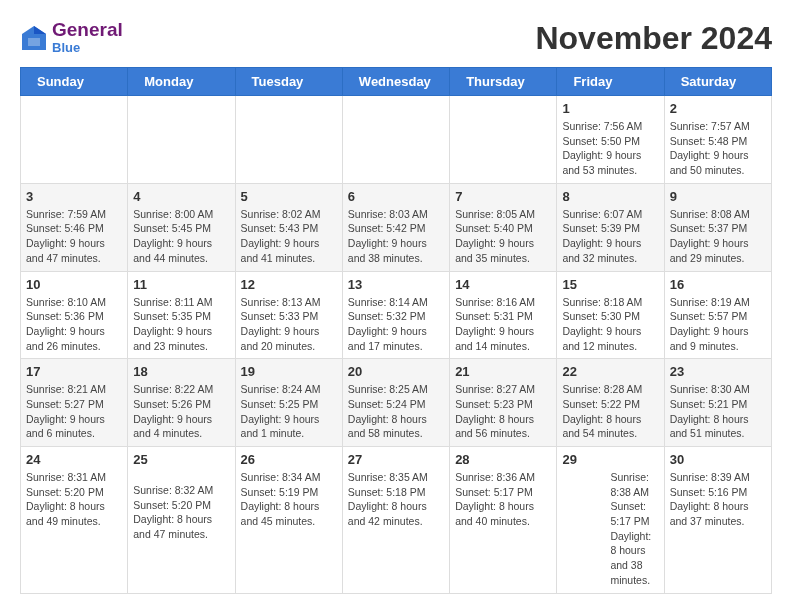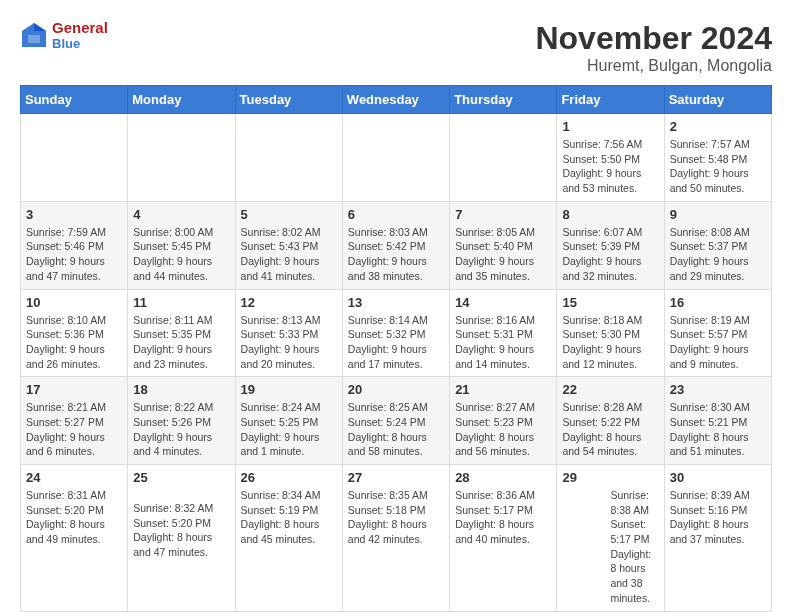--- a/index.html
+++ b/index.html
@@ -40,21 +40,21 @@
     table {
       width: 100%;
       border-collapse: collapse;
       table-layout: fixed;
     }
     thead tr th {
       background-color: #3a7bd5;
       color: #fff;
       font-size: 13px;
       font-weight: bold;
-      padding: 6px 4px;
+      padding: 6px 16px;
       text-align: left;
       border: 1px solid #2c6ec4;
     }
     tbody tr {
       background: #fff;
     }
     tbody tr:nth-child(even) {
       background: #f5f5f5;
     }
     tbody td {
@@ -81,27 +81,26 @@
 <body>
 
 <div class="header">
   <div class="logo">
     <svg class="logo-icon" viewBox="0 0 28 28">
       <polygon points="14,2 26,10 26,26 2,26 2,10" fill="#3a7bd5"></polygon>
       <polygon points="14,2 26,10 14,10" fill="#1a56c4"></polygon>
       <rect x="8" y="14" width="12" height="8" fill="#fff" opacity="0.3"></rect>
     </svg>
     <div>
-      <div style="font-size:15px;font-weight:bold;color:#b91c1c;line-height:1.1;">General</div>
+      <div style="font-size:19px;font-weight:bold;color:#701a75;line-height:1.1;">General</div>
       <div style="font-size:13px;font-weight:bold;color:#3a7bd5;line-height:1.1;">Blue</div>
     </div>
   </div>
   <div class="title-block">
     <div class="month-title">November 2024</div>
-    <div class="subtitle">Huremt, Bulgan, Mongolia</div>
   </div>
 </div>
 
 <table>
   <thead>
     <tr>
         <th>Sunday</th>
         <th>Monday</th>
         <th>Tuesday</th>
         <th>Wednesday</th>

